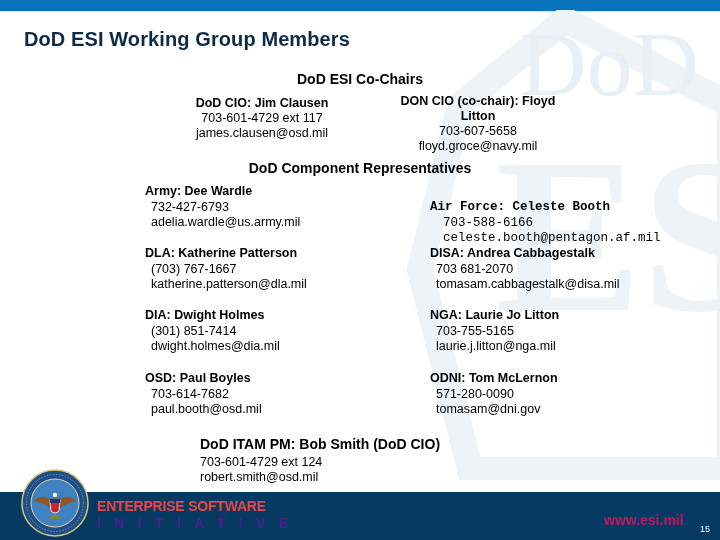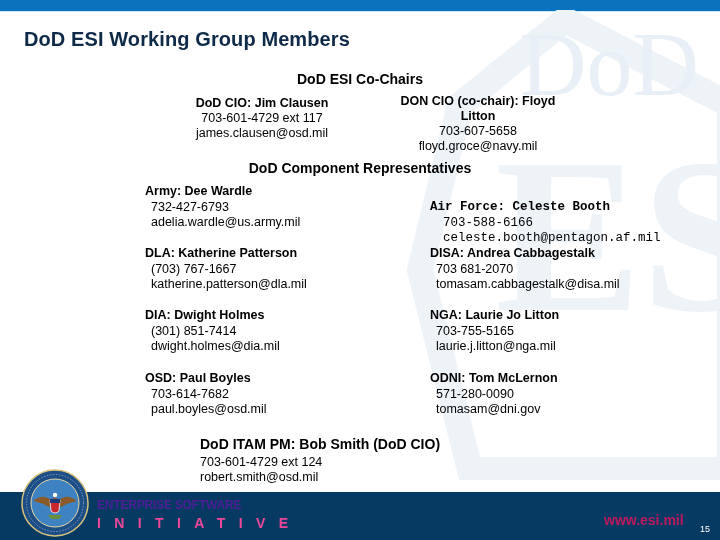--- a/index.html
+++ b/index.html
@@ -46,25 +46,25 @@
   }
   .pm .name { font-weight: bold; font-size: 14px; margin-bottom: 2px; }
   .footer {
     position: absolute; left: 0; top: 492px; width: 720px; height: 48px;
     background: #063a63;
   }
   .seal {
     position: absolute; left: 21px; top: 469px; width: 68px; height: 68px;
   }
   .brand1 {
-    position: absolute; left: 97px; top: 498px; color: #4c1d95;
-    font-size: 12px; font-weight: bold; letter-spacing: -0.2px;
+    position: absolute; left: 97px; top: 498px; color: #ef4444;
+    font-size: 14px; font-weight: bold; letter-spacing: -0.2px;
   }
   .brand2 {
-    position: absolute; left: 97px; top: 515px; color: #ec4899;
+    position: absolute; left: 97px; top: 515px; color: #4c1d95;
     font-size: 14px; font-weight: bold; letter-spacing: 13.4px;
   }
   .url {
     position: absolute; left: 604px; top: 512px; color: #be185d;
     font-size: 14px; font-weight: bold;
   }
   .pagenum {
     position: absolute; left: 700px; top: 524px; color: #ffffff;
     font-size: 9px;
   }
@@ -129,21 +129,21 @@
 </div>
 <div class="comp" style="left:430px; top:308px;">
   <div class="name">NGA: Laurie Jo Litton</div>
   <div class="line">703-755-5165</div>
   <div class="line">laurie.j.litton@nga.mil</div>
 </div>
 
 <div class="comp" style="left:145px; top:371px;">
   <div class="name">OSD: Paul Boyles</div>
   <div class="line">703-614-7682</div>
-  <div class="line">paul.boyles@osd.mil</div>
+  <div class="line">paul.booth@osd.mil</div>
 </div>
 <div class="comp" style="left:430px; top:371px;">
   <div class="name">ODNI: Tom McLernon</div>
   <div class="line">571-280-0090</div>
   <div class="line">tomasam@dni.gov</div>
 </div>
 
 <div class="pm">
   <div class="name">DoD ITAM PM: Bob Smith (DoD CIO)</div>
   <div>703-601-4729 ext 124</div>

